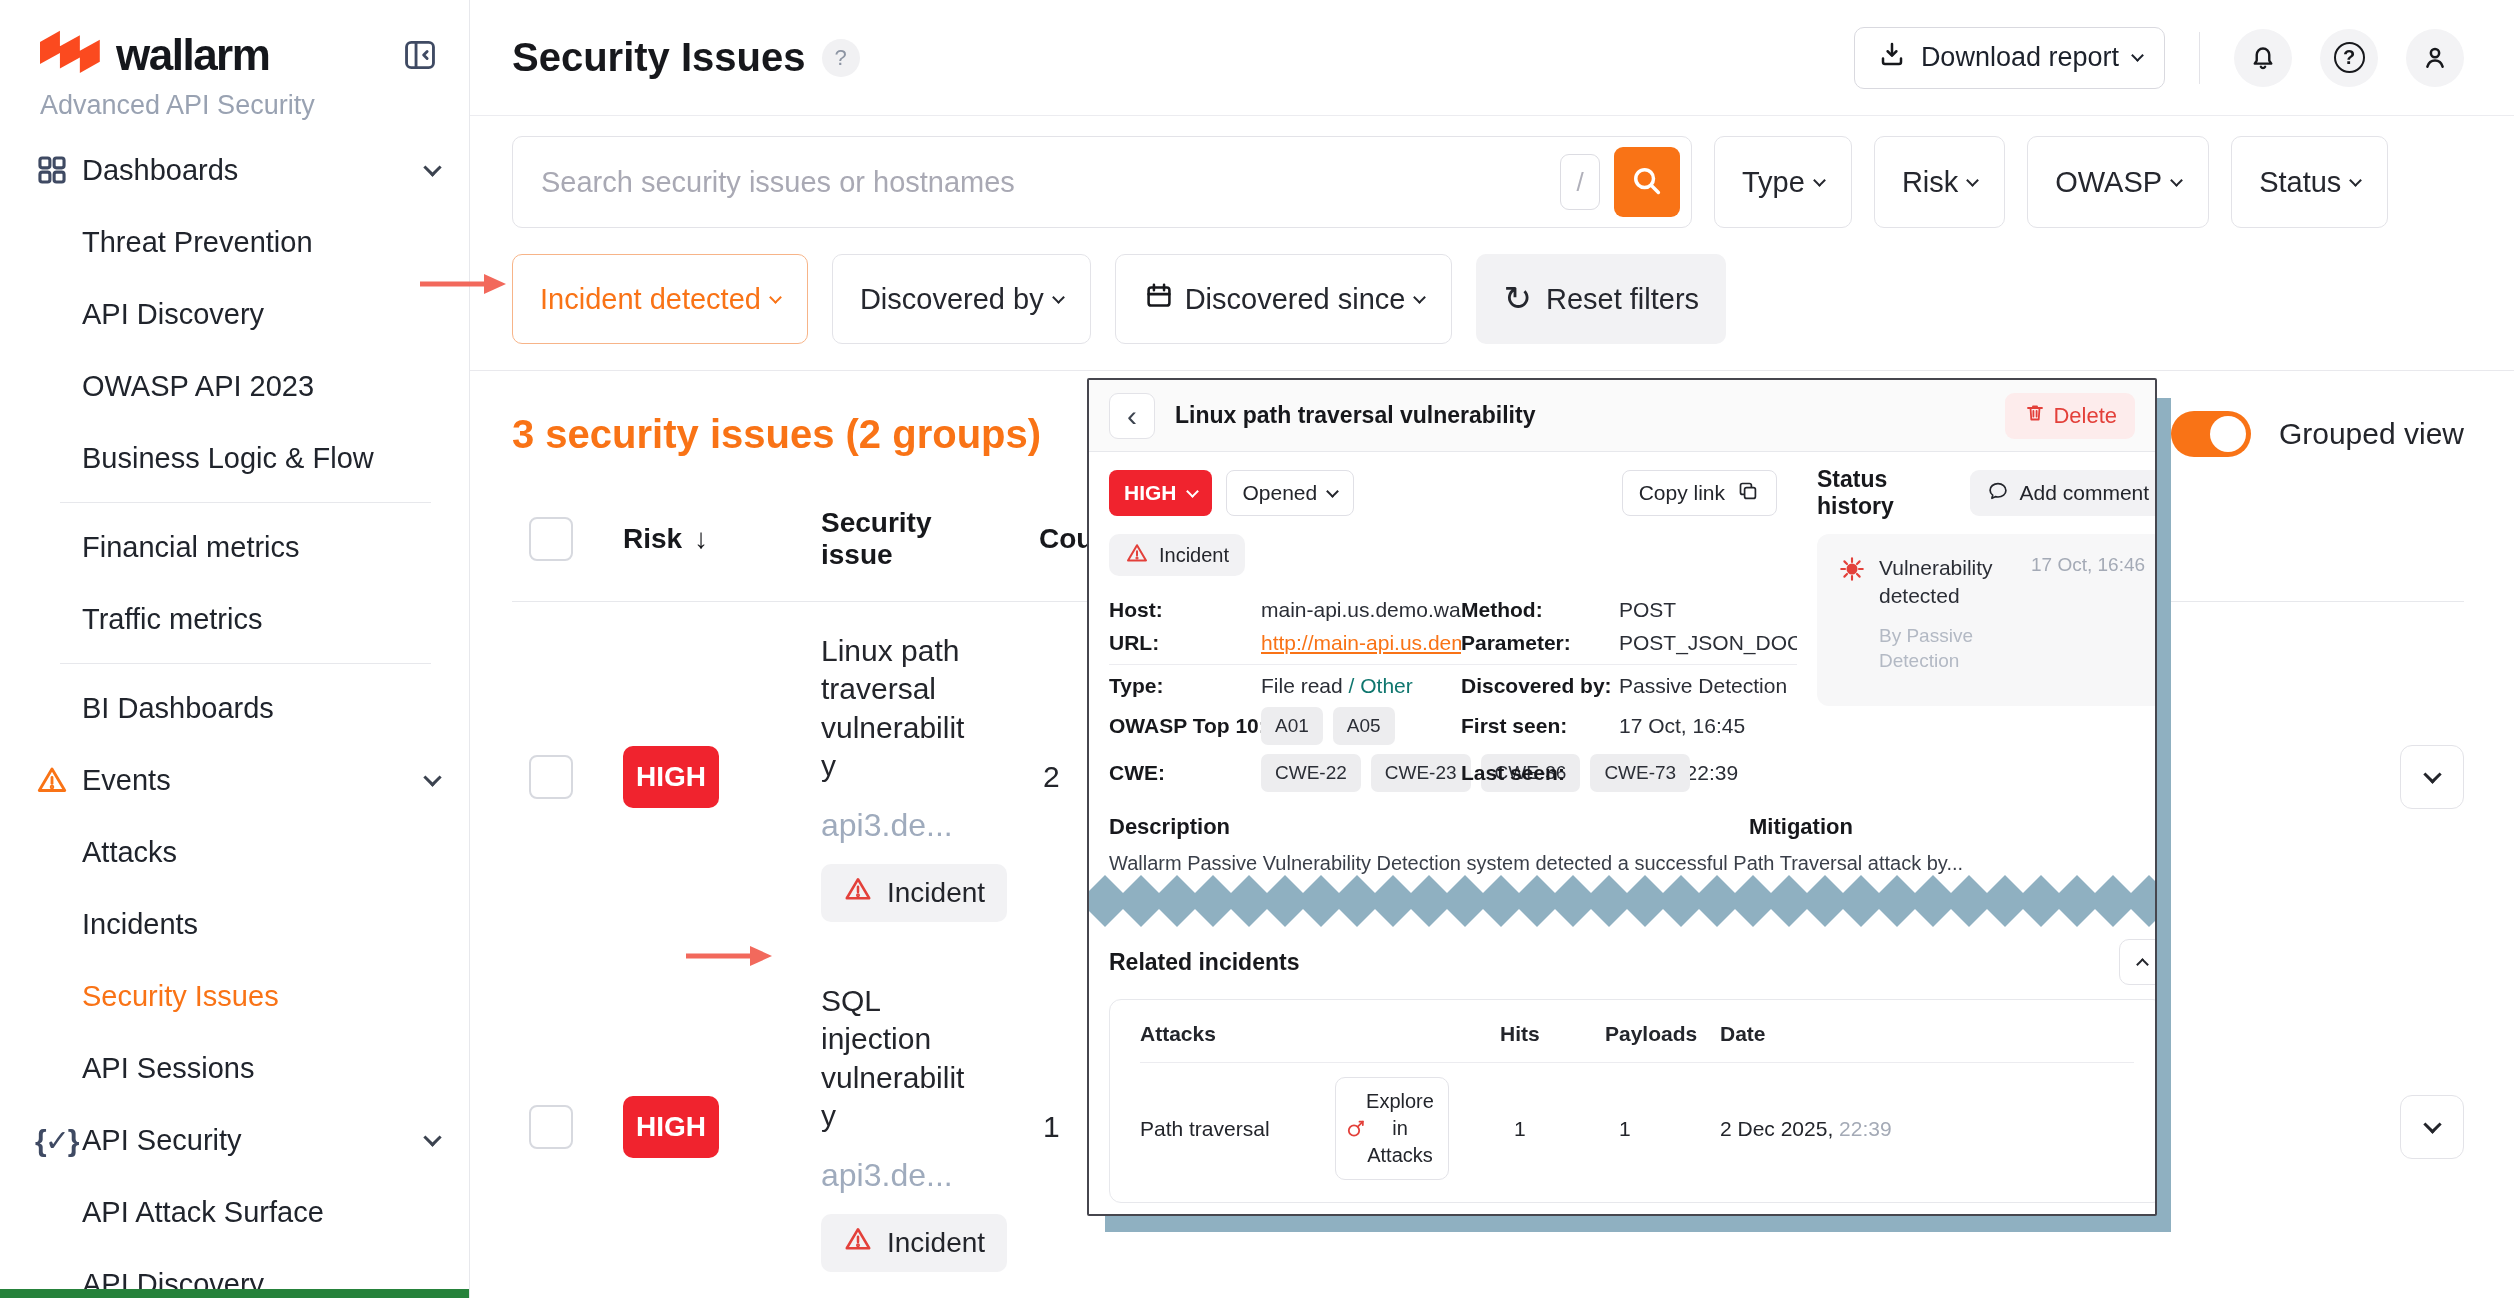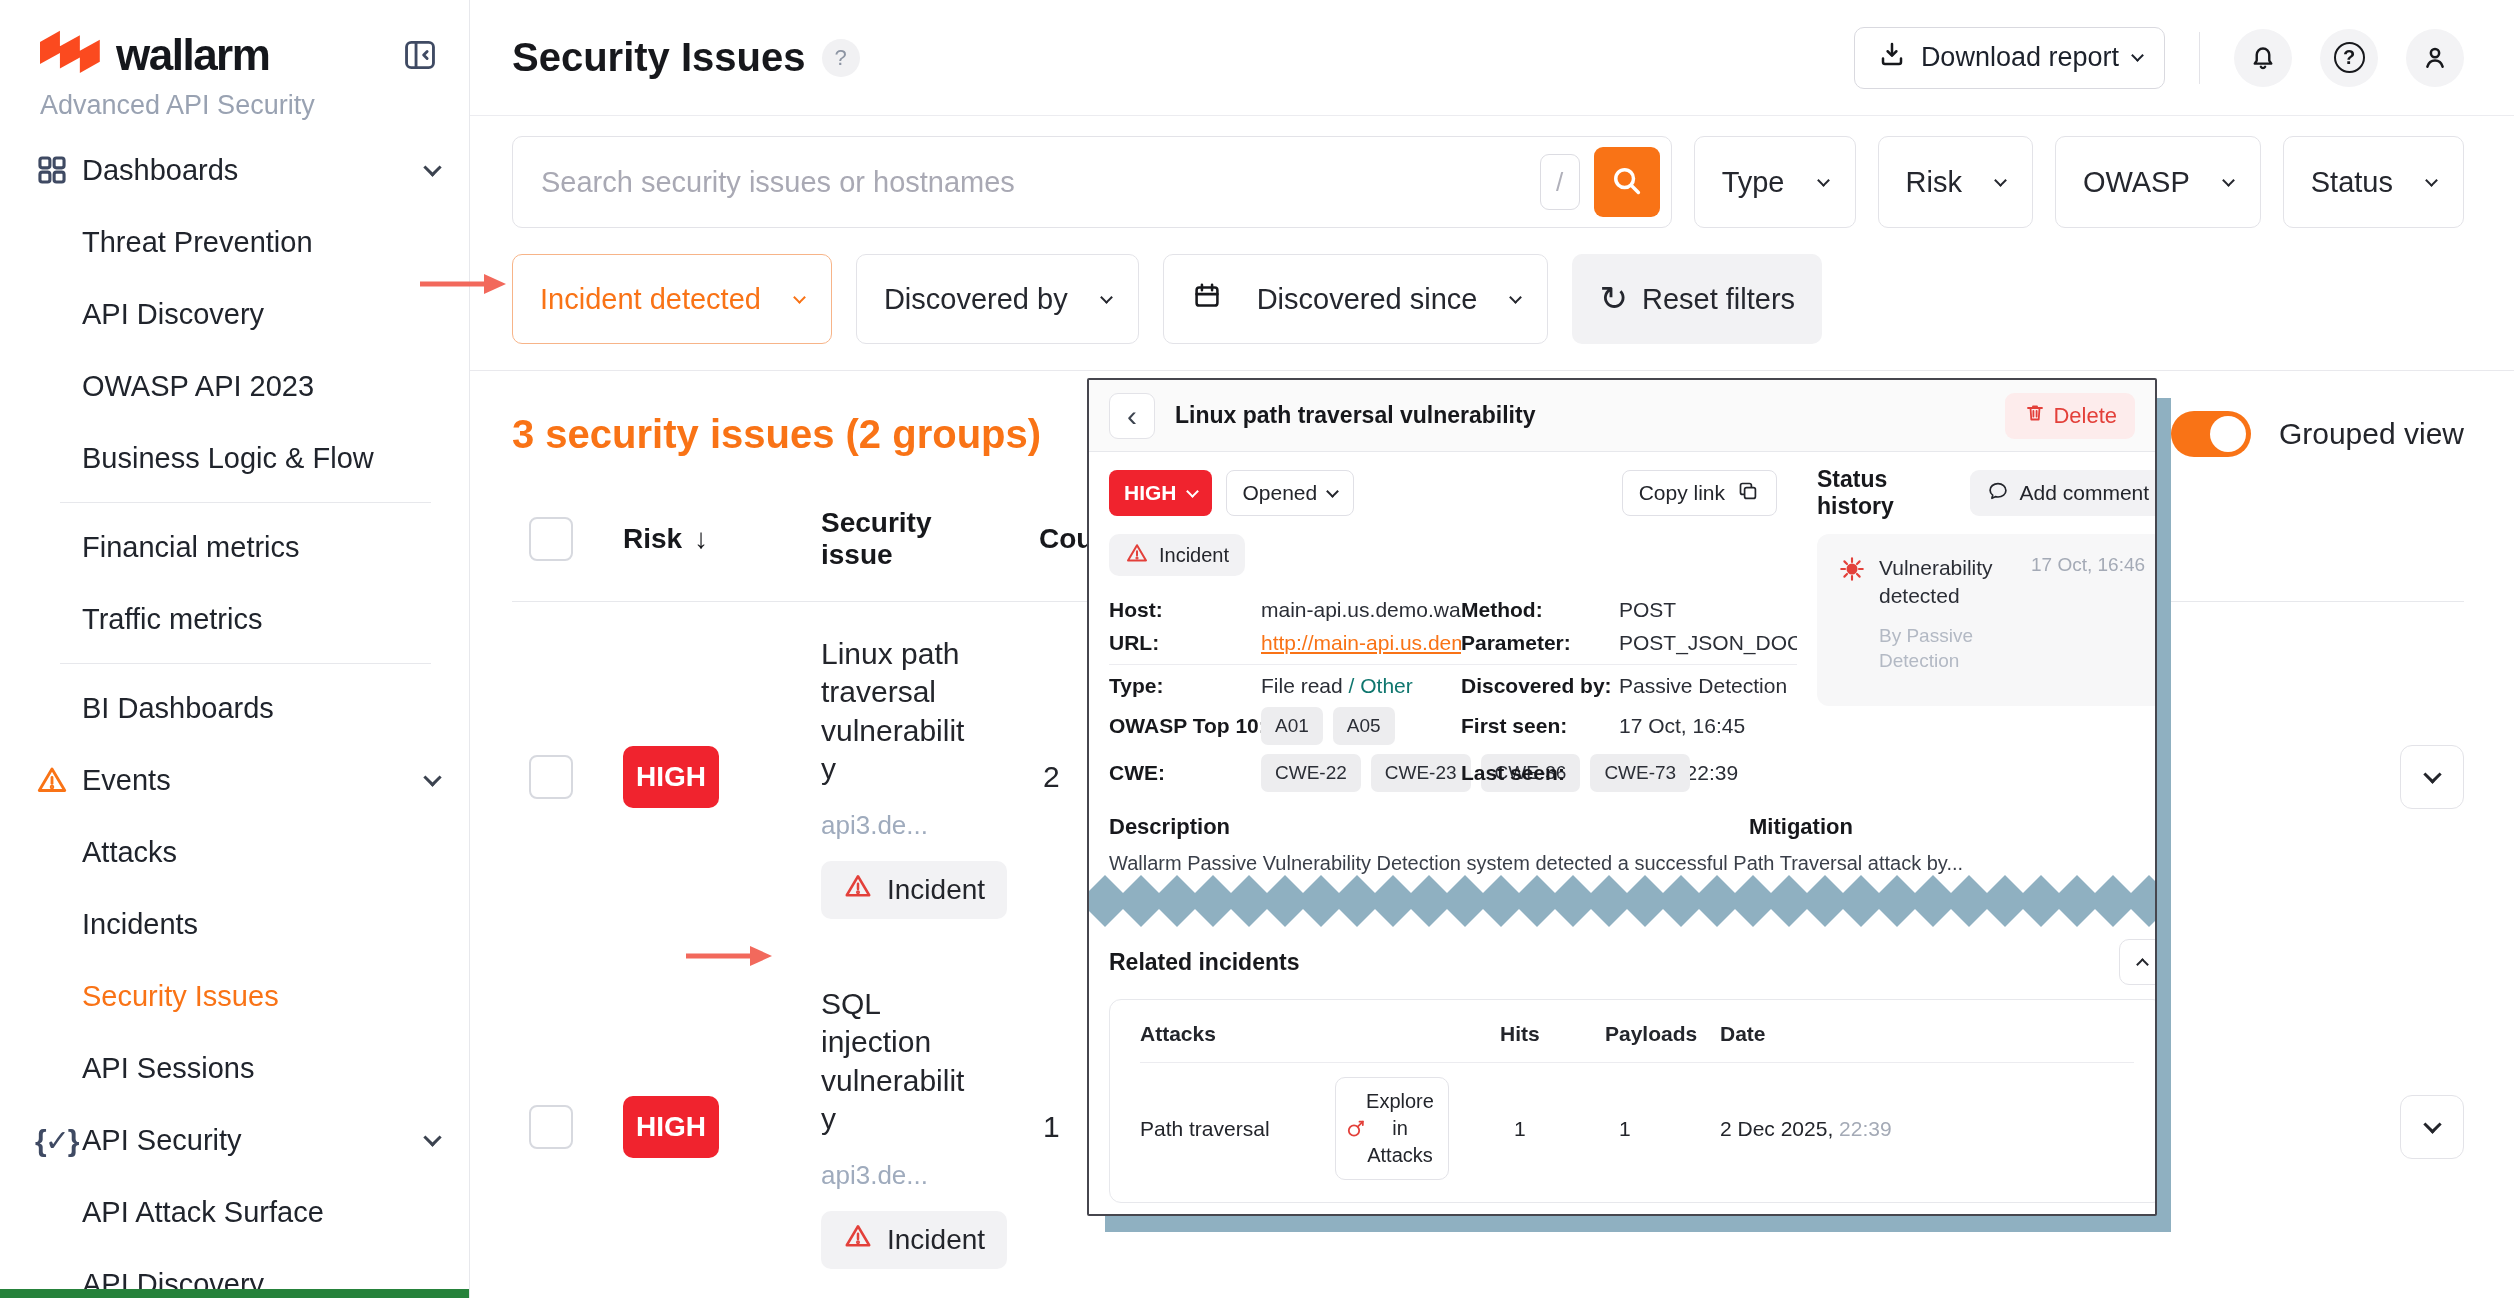--- a/index.html
+++ b/index.html
@@ -42,21 +42,21 @@
   .qbadge{width:31px;height:31px;border:2.2px solid #17181c;border-radius:50%;font-size:20px;font-weight:700;color:#17181c;display:flex;align-items:center;justify-content:center}
   .qbadge::before{content:"?"}
 
   .content{padding:0 50px 0 42px;flex:1;min-height:0}
   .search-row{margin-top:20px;display:flex;gap:22px}
   .search-box{width:1180px;height:92px;border:1.5px solid #e3e3e8;border-radius:10px;display:flex;align-items:center;padding:0 11px 0 28px;background:#fff}
   .search-box input{flex:1;border:none;outline:none;font-size:29px;color:#0f172a;min-width:0}
   .search-box input::placeholder{color:#a9a9b4}
   .kbd{width:40px;height:56px;border:1.5px solid #dcdce2;border-radius:9px;color:#b0b0ba;font-size:26px;display:flex;align-items:center;justify-content:center;margin-right:14px;flex:none}
   .search-btn{width:66px;height:70px;border-radius:9px;background:#f97316;border:none;display:flex;align-items:center;justify-content:center;cursor:pointer;flex:none}
-  .fbtn{height:92px;border:1.5px solid #e3e3e8;border-radius:10px;background:#fff;font-size:29px;color:#25272e;display:flex;align-items:center;gap:34px;padding:0 27px;cursor:pointer}
+  .fbtn{height:92px;border:1.5px solid #e3e3e8;border-radius:10px;background:#fff;font-size:29px;color:#25272e;display:flex;align-items:center;gap:10px;padding:0 27px;cursor:pointer}
   .filter-row2{margin-top:26px;display:flex;gap:24px}
   .fbtn.h90{height:90px}
   .fbtn.accent{color:#f97316;border-color:#f7b488}
   .fbtn.grey{background:#f2f2f4;border:none;gap:14px}
   .reset-icon::before{content:"\21BB";font-size:34px;line-height:1;color:#25272e}
   .hr-full{border-top:1px solid #e9e9ed;margin:26px -50px 0 -42px}
 
   .summary-row{margin-top:40px;display:flex;align-items:center}
   h2{font-size:40px;font-weight:700;color:#f97316}
   .toggle-wrap{margin-left:auto;display:flex;align-items:center;gap:28px;font-size:30px;color:#23252b}
@@ -66,21 +66,21 @@
   
   .table{margin-top:50px}
   .trow{display:grid;grid-template-columns:46px 150px 150px 130px 1fr 70px;column-gap:48px;align-items:center;padding-left:17px}
   .thead{padding-bottom:30px;border-bottom:1px solid #e7e8ec;font-weight:700;font-size:28px;color:#17181c}
   .thead .count-h{padding-left:20px;white-space:nowrap}
   .sort-arrow::after{content:"\2193";margin-left:12px;font-weight:400}
   .cbox{width:44px;height:44px;border:2px solid #d7d9df;border-radius:8px;background:#fff;cursor:pointer}
   .datarow{min-height:350px}
   .badge-high{display:inline-flex;align-items:center;justify-content:center;width:96px;height:62px;border-radius:10px;background:#f0232e;color:#fff;font-weight:700;font-size:28px}
   .issue-title{font-size:30px;line-height:1.27;color:#23252b;overflow-wrap:anywhere}
-  .issue-host{font-size:26px;color:#9fabbd;margin-top:22px}
+  .issue-host{font-size:32px;color:#9fabbd;margin-top:22px}
   .ipill{margin-top:20px;display:inline-flex;align-items:center;gap:14px;height:58px;padding:0 22px;background:#f2f2f4;border-radius:10px;font-size:28px;color:#23252b;white-space:nowrap;width:max-content;cursor:pointer}
   .count-cell{font-size:30px;color:#23252b;padding-left:24px}
   .rowchev{width:64px;height:64px;border:1.5px solid #e3e3e8;border-radius:12px;background:#fff;display:flex;align-items:center;justify-content:center;justify-self:end;cursor:pointer;color:#23252b}
 
   
   .arrow{position:absolute;z-index:30;pointer-events:none}
   #arrow-filter{left:420px;top:272px}
   #arrow-incident{left:686px;top:944px}
 
   

